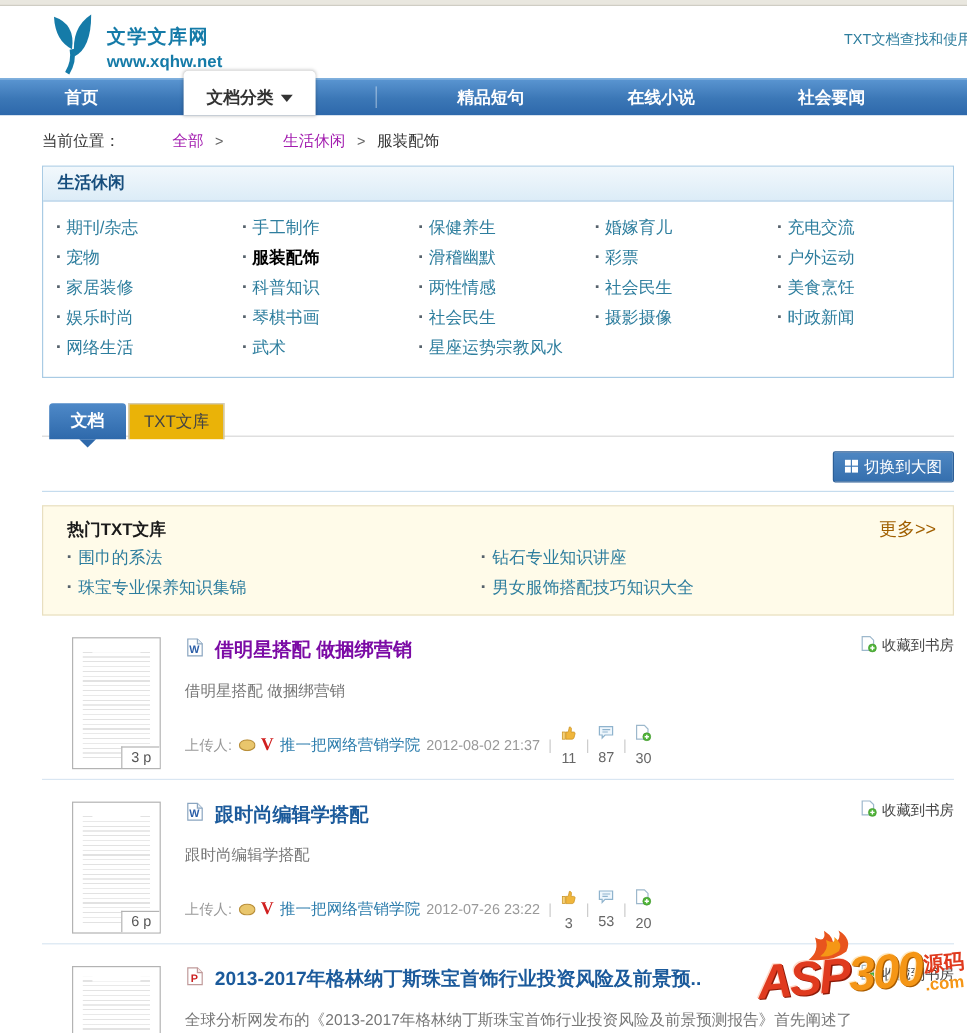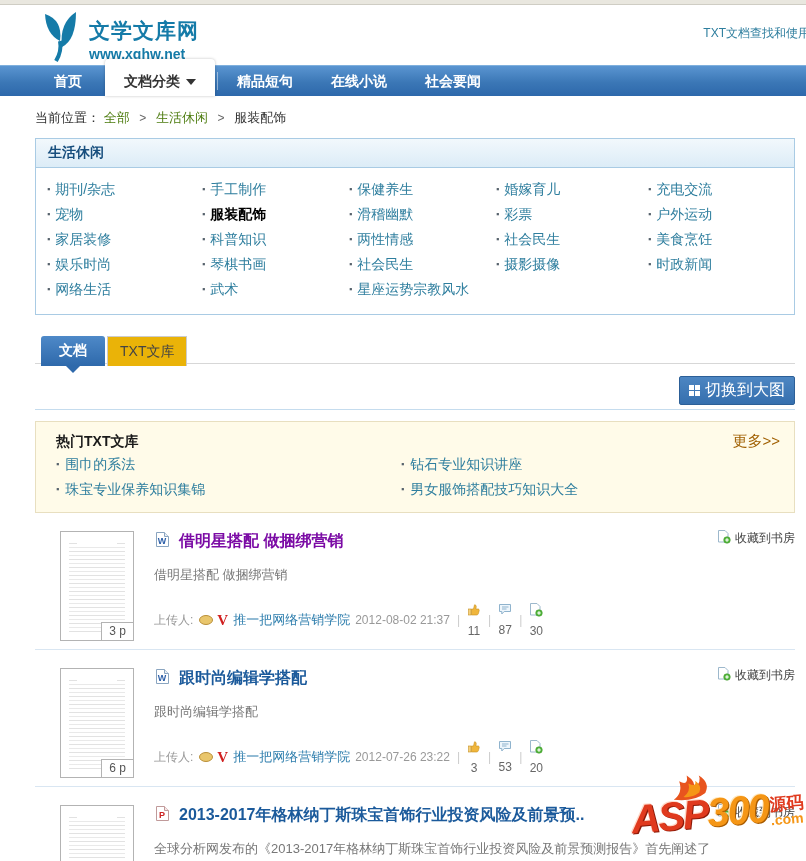--- a/index.html
+++ b/index.html
@@ -8,37 +8,37 @@
   body { position:relative; }
   a { text-decoration:none; cursor:pointer; }
 
   
   .top-strip { height:5px; background:#e9e7df; border-bottom:1px solid #cfcdc4; }
 
   
   .header { height:60px; position:relative; background:#fff; }
   .logo { position:absolute; left:33px; top:6px; display:flex; align-items:center; }
   .logo-text { margin-left:4px; color:#157ba8; }
-  .logo-name { font-size:21px; font-weight:bold; letter-spacing:1px; }
+  .logo-name { font-size:16px; font-weight:bold; letter-spacing:1px; }
   .logo-url  { font-size:14px; font-weight:bold; margin-top:1px; }
   .top-right-link { position:absolute; right:-4px; top:20px; font-size:12px; color:#2e7e9e; white-space:nowrap; }
 
   
   .nav { height:31px; background:linear-gradient(#5a95d1,#3b77b6 55%,#2d68ab);
-         border-top:1px solid #7fb0dd; padding-left:35px; display:flex; align-items:stretch; position:relative; }
+         border-top:1px solid #7fb0dd; padding-left:35px; display:flex; align-items:stretch; position:relative;gap:48px; }
   .nav-item { color:#fff; font-size:14px; font-weight:bold; line-height:31px; padding:0 19px; white-space:nowrap; }
   .nav-item.active { background:#fff; color:#333; margin-top:-7px; padding-top:7px;
          border-radius:4px 4px 0 0; box-shadow:0 0 3px rgba(0,0,0,.25); margin-left:4px; margin-right:2px; }
   .nav-item.active .caret { display:inline-block; width:0; height:0; border-left:5px solid transparent;
          border-right:5px solid transparent; border-top:6px solid #333; margin-left:6px; vertical-align:middle; }
   .nav-sep { width:1px; background:rgba(255,255,255,.45); margin:6px 0; }
 
   
   .breadcrumb { margin:13px 0 11px 35px; font-size:13px; color:#333; }
-  .breadcrumb a { color:#4d7c0f; }
+  .breadcrumb a { color:#a21caf;margin-left:40px; }
   .breadcrumb .sep { color:#666; margin:0 6px; font-size:12px; }
   .breadcrumb .sep::before { content:">"; }
 
   
   .cat-box { margin:0 11px 0 35px; border:1px solid #a9cbe4; }
   .cat-head { background:linear-gradient(#f2f8fc,#dcecf7); border-bottom:1px solid #a9cbe4;
               padding:5px 12px; font-size:14px; font-weight:bold; color:#174e7d; }
   .cat-body { display:flex; padding:9px 6px 12px 9px; }
   .cat-col { list-style:none; }
   .cat-col:nth-child(1){ width:155px; } .cat-col:nth-child(2){ width:147px; }
@@ -54,21 +54,21 @@
   .tab.active { background:linear-gradient(#4e89c8,#2e69ab); color:#fff; font-weight:bold;
        padding:6px 18px; border-radius:3px 3px 0 0; margin-left:6px; position:relative; }
   .tab.active .tab-arrow { position:absolute; left:50%; margin-left:-7px; bottom:-7px; width:0; height:0;
        border-left:7px solid transparent; border-right:7px solid transparent; border-top:7px solid #2e69ab; }
   .tab.inactive { background:#eab308; border:1px solid #ccc; border-bottom:none; color:#444;
        padding:6px 12px 5px; margin-left:2px; }
 
   
   .toolbar { margin:12px 11px 0 35px; height:24px; position:relative; }
   .switch-btn { position:absolute; right:0; top:0; background:linear-gradient(#4d86c2,#356fae);
-       border:1px solid #2c5f97; border-radius:2px; color:#fff; font-size:16px;
+       border:1px solid #2c5f97; border-radius:2px; color:#fff; font-size:13px;
        padding:3px 9px; display:flex; align-items:center; gap:5px; }
   .content-divider { margin:9px 11px 0 35px; border-top:1px solid #c5dcee; }
 
   
   .hot-box { margin:11px 11px 0 35px; background:#fffbe9; border:1px solid #e8dfc0;
        padding:8px 14px 10px 20px; position:relative; }
   .hot-title { font-size:14px; font-weight:bold; color:#1a1a1a; line-height:22px; }
   .hot-more { position:absolute; right:14px; top:10px; font-size:15px; color:#a05f00; }
   .hot-cols { display:flex; }
   .hot-col { list-style:none; width:345px; }

